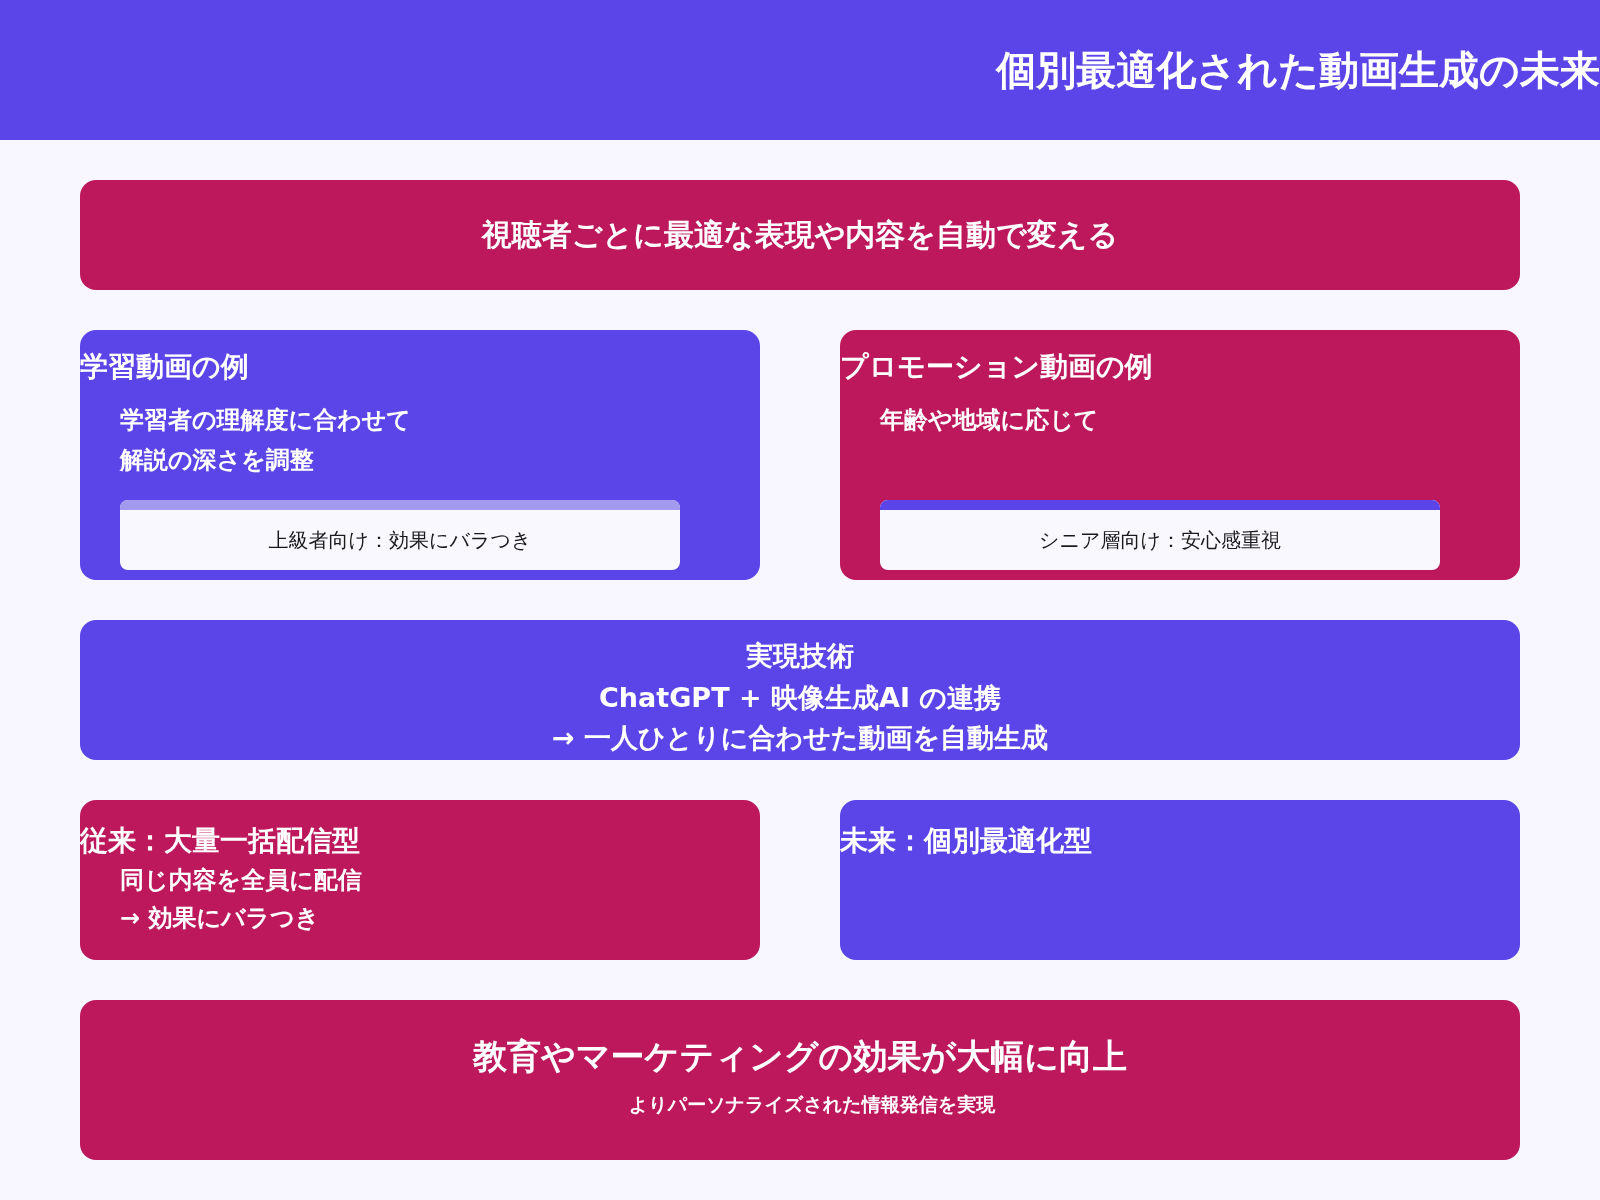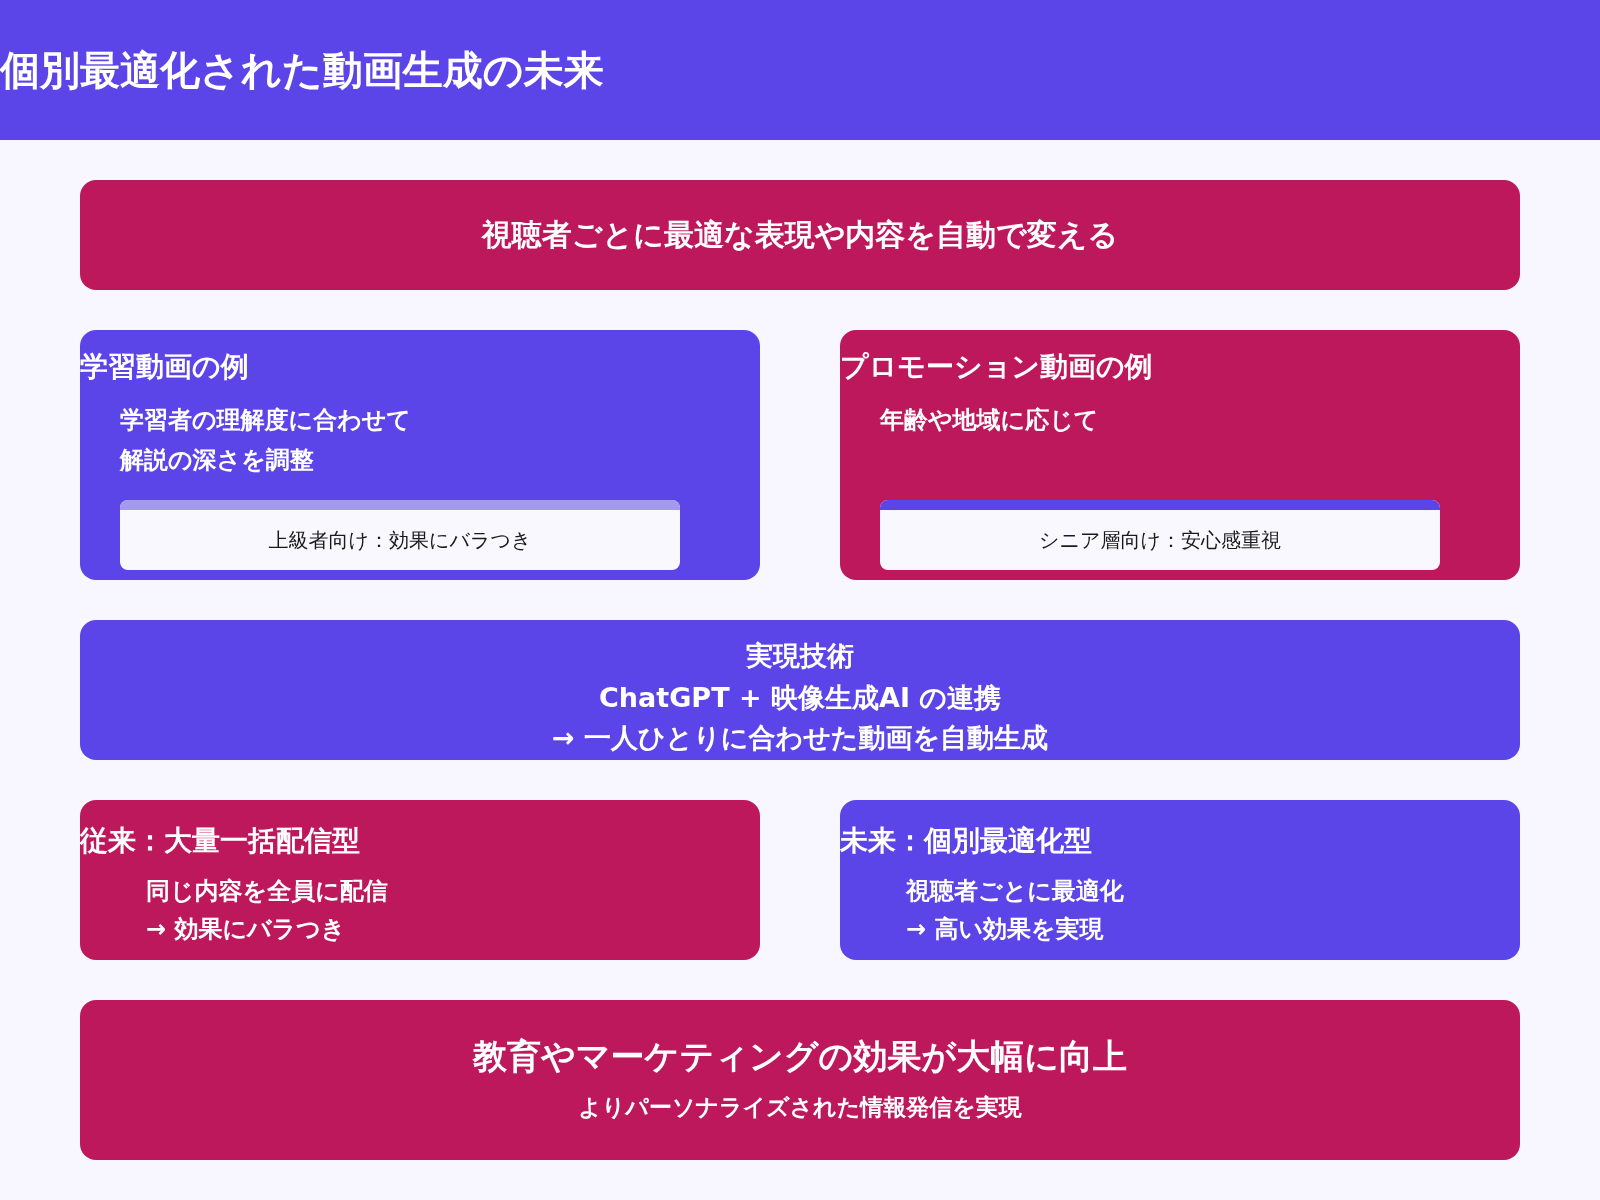--- a/index.html
+++ b/index.html
@@ -6,21 +6,21 @@
   html, body {
     width: 1600px; height: 1200px;
     background: #F8F7FF;
     font-family: "DejaVu Sans", "Liberation Sans", sans-serif;
     overflow: hidden;
     position: relative;
   }
   .header {
     position: absolute; left: 0; top: 0; width: 1600px; height: 140px;
     background: #5B45E8;
-    display: flex; align-items: center; justify-content: flex-start;
+    display: flex; align-items: center; justify-content: flex-end;
   }
   .header-title {
     color: #FFFFFF; font-size: 40px; font-weight: bold; letter-spacing: 0px;
   }
   .box {
     position: absolute; border-radius: 16px;
   }
   .dark { background: #5B45E8; }
   .light { background: #be185d; }
 
@@ -65,28 +65,28 @@
     left: 80px; top: 620px; width: 1440px; height: 140px;
     text-align: center; color: #FFFFFF; font-weight: bold;
   }
   .tech-line { position: absolute; left: 0; width: 100%; text-align: center; font-size: 27px; }
   .tech-l1 { top: 18px; }
   .tech-l2 { top: 60px; }
   .tech-l3 { top: 100px; }
 
   .compare-card { top: 800px; height: 160px; }
   .compare-card .card-heading { top: 22px; }
-  .compare-card .card-body { top: 72px; line-height: 38px; margin-left: 26px; }
+  .compare-card .card-body { top: 61px; line-height: 38px; }
 
   .conclusion {
     left: 80px; top: 1000px; width: 1440px; height: 160px;
     color: #FFFFFF; font-weight: bold;
   }
   .concl-l1 { position: absolute; left: 0; top: 34px; width: 100%; text-align: center; font-size: 34px; }
-  .concl-l2 { position: absolute; left: 0; top: 92px; width: 100%; text-align: center; font-size: 23px; }
+  .concl-l2 { position: absolute; left: 12px; top: 92px; width: 100%; text-align: center; font-size: 19px; }
 </style>
 </head>
 <body>
 
 <div class="header">
   <div class="header-title">個別最適化された動画生成の未来</div>
 </div>
 
 <div class="box light summary">
   <div class="summary-text">視聴者ごとに最適な表現や内容を自動で変える</div>
@@ -124,22 +124,18 @@
 <div class="box light card card-left compare-card">
   <div class="card-heading">従来：大量一括配信型</div>
   <div class="card-body">
     <div>同じ内容を全員に配信</div>
     <div>→ 効果にバラつき</div>
   </div>
 </div>
 
 <div class="box dark card card-right compare-card">
   <div class="card-heading">未来：個別最適化型</div>
-  <div class="card-body">
-    <div>視聴者ごとに最適化</div>
-    <div>→ 高い効果を実現</div>
-  </div>
 </div>
 
 <div class="box light conclusion">
   <div class="concl-l1">教育やマーケティングの効果が大幅に向上</div>
   <div class="concl-l2">よりパーソナライズされた情報発信を実現</div>
 </div>
 
 </body></html>

